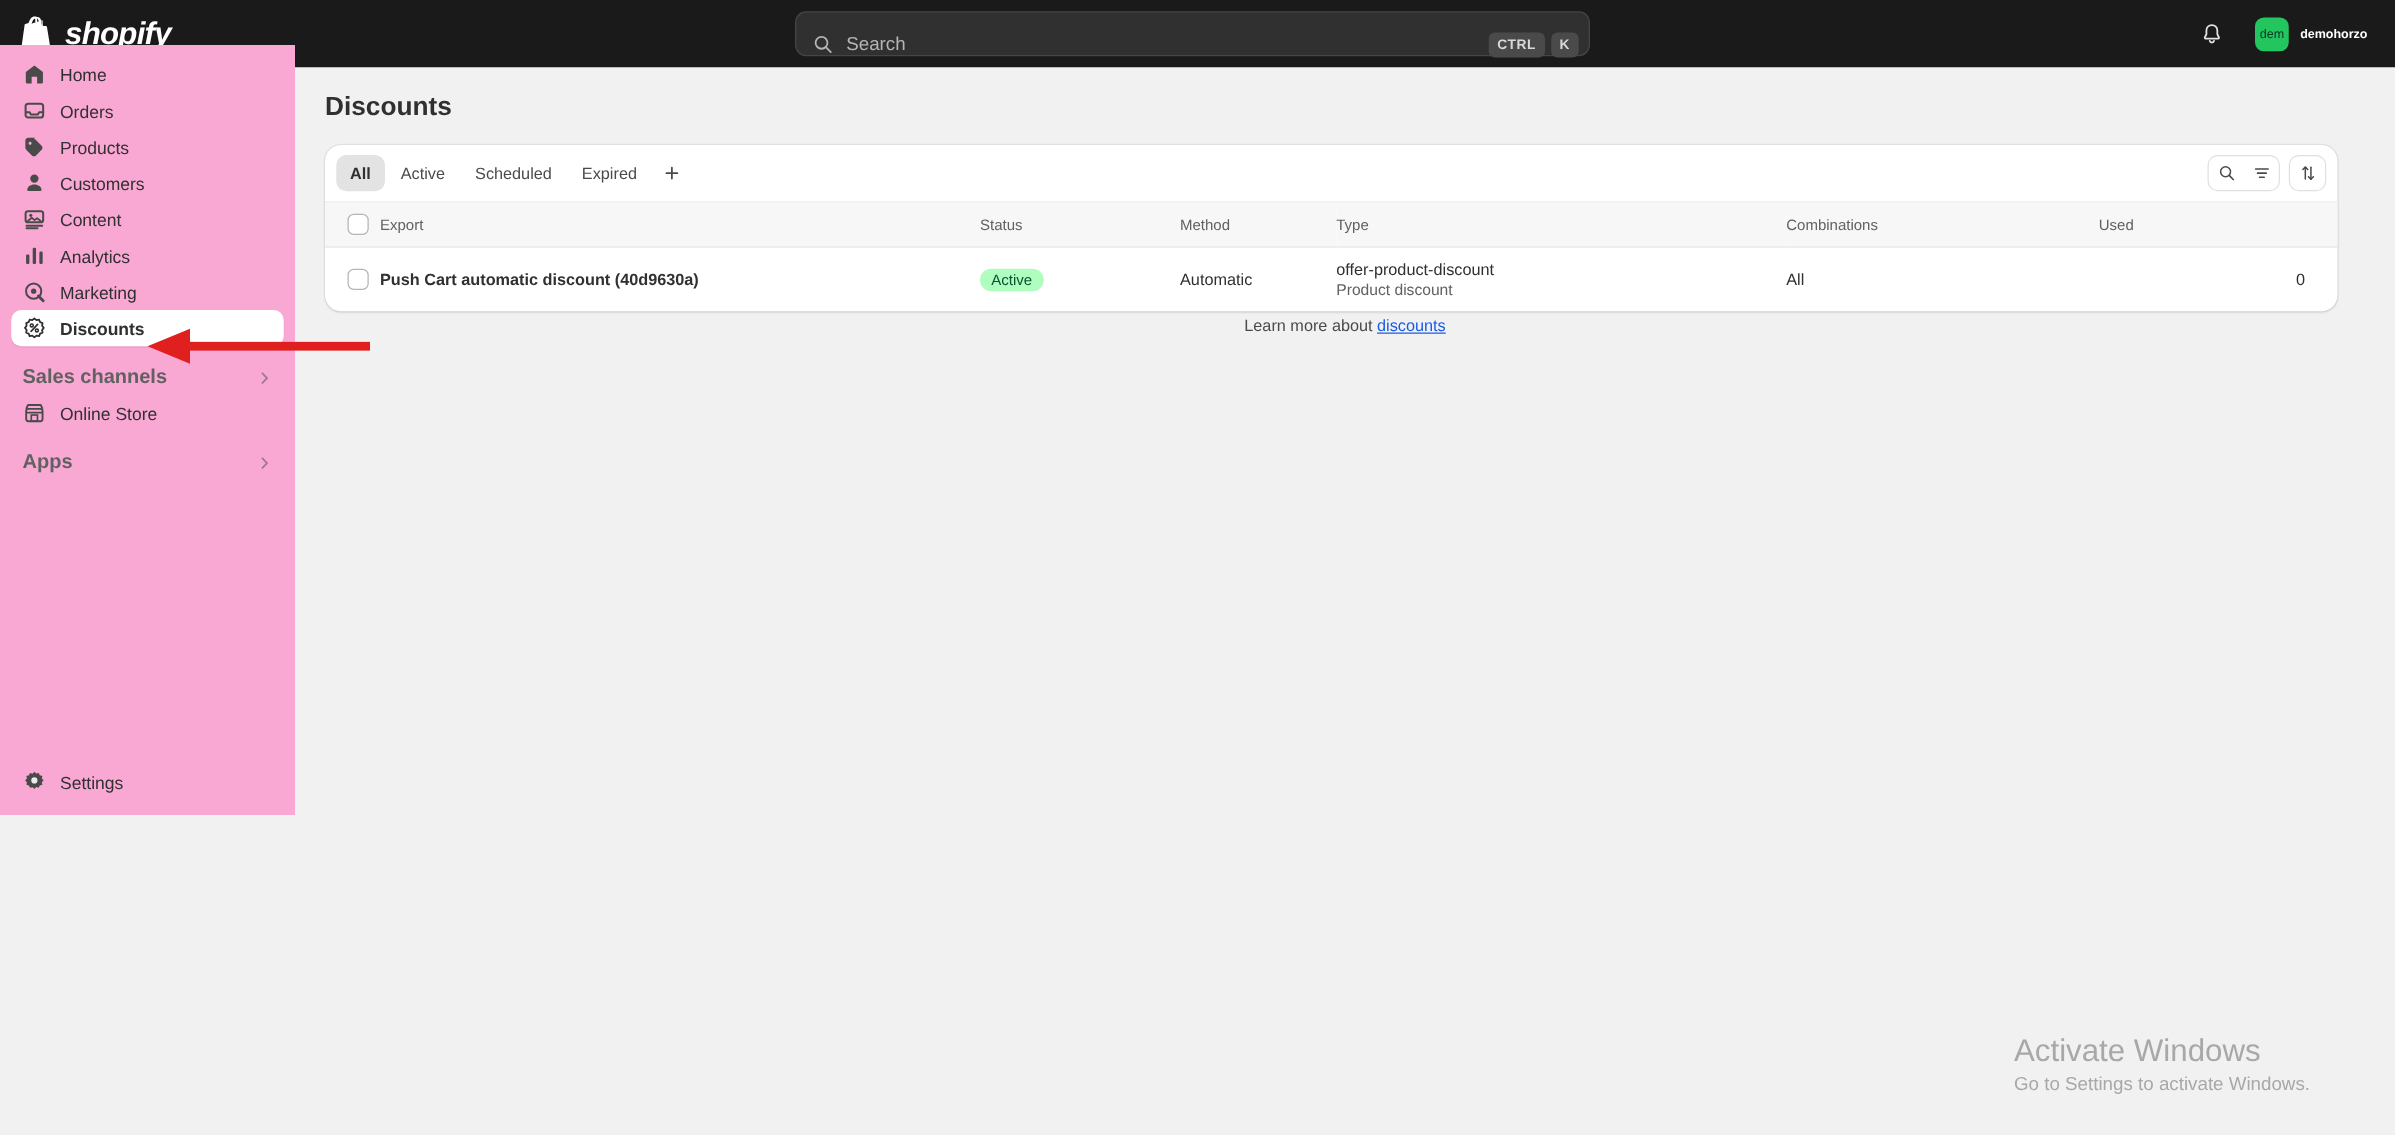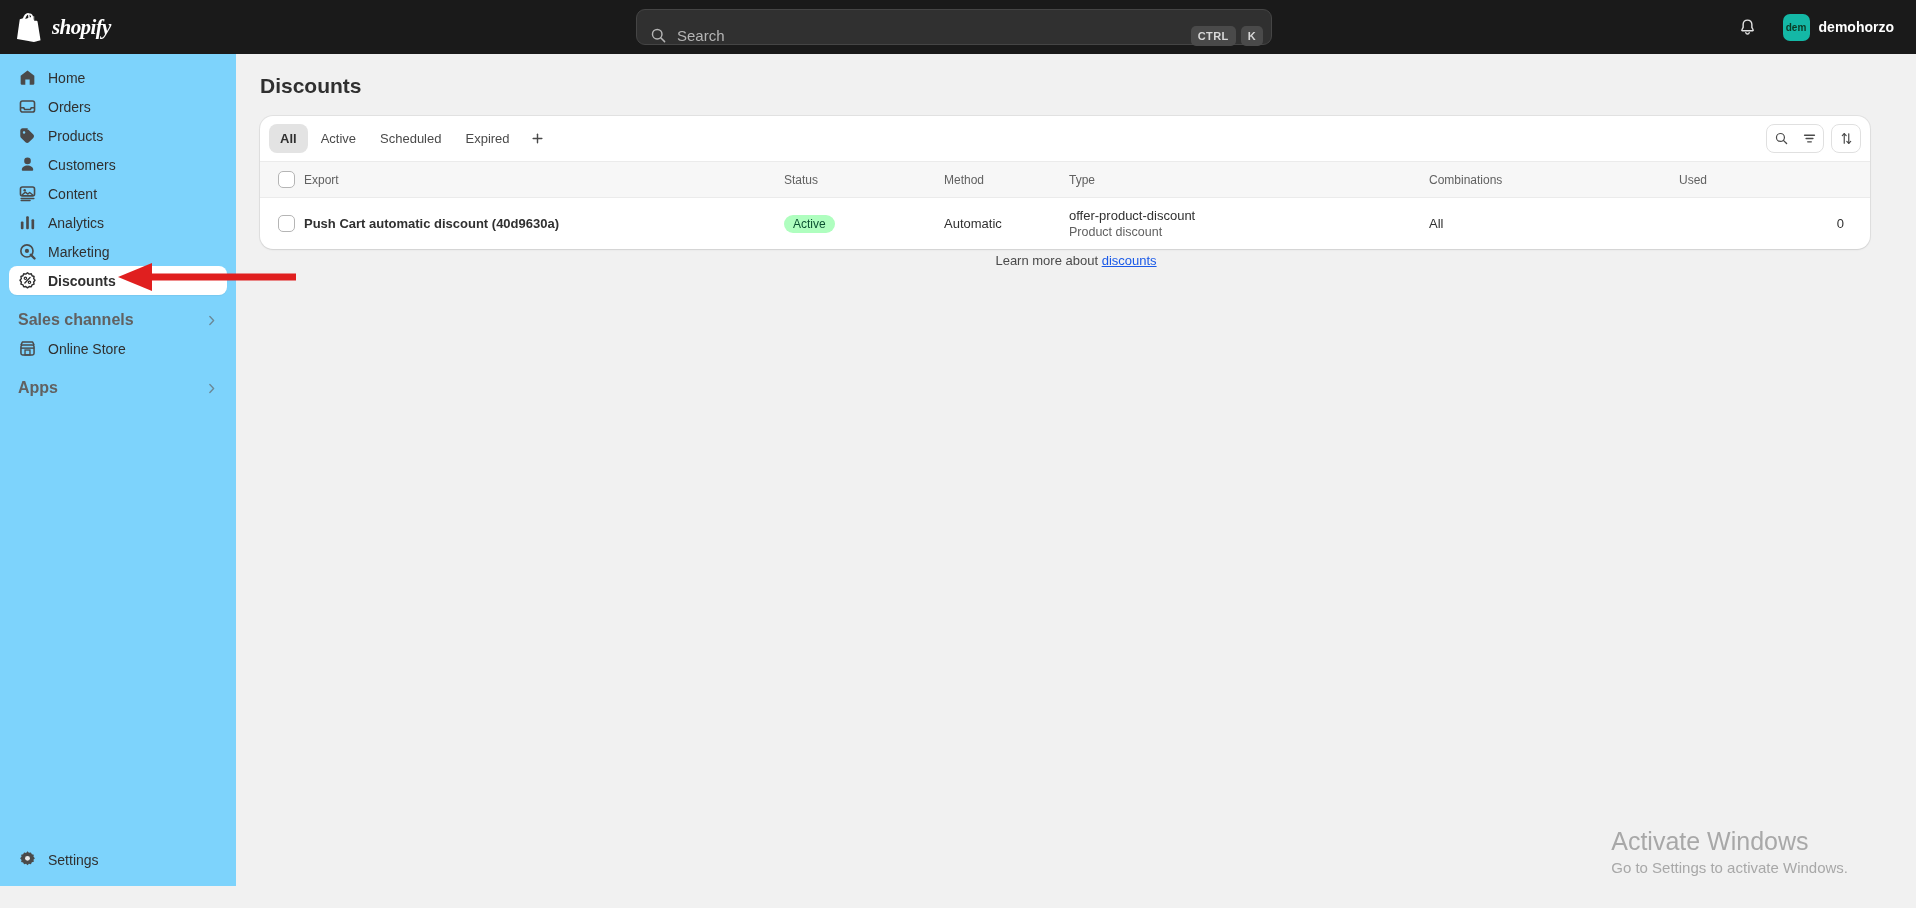--- a/index.html
+++ b/index.html
@@ -16,22 +16,22 @@
     position: absolute; top: 0; left: 0; width: 1916px; height: 54px;
     background: #1a1a1a;
     display: flex; align-items: center;
   }
   .logo-wrap {
     display: flex; align-items: center; gap: 9px;
     margin-left: 17px; width: 200px;
   }
   .logo-mark { width: 26px; height: 29px; display: block; }
   .logo-text {
-    color: #ffffff; font-size: 21px; font-weight: bold;
-    font-style: italic; letter-spacing: -0.6px; font-family: Liberation Serif, serif;
+    color: #ffffff; font-size: 25px; font-weight: bold;
+    font-style: italic; letter-spacing: -0.6px;
   }
   .search-wrap {
     position: absolute; left: 636px; top: 9px;
     width: 636px; height: 36px;
   }
   .search-box {
     width: 100%; height: 100%;
     background: #303030; border: 1px solid #454545;
     border-radius: 9px;
     display: flex; align-items: center; padding: 17px 8px 0 13px;
@@ -55,31 +55,31 @@
     width: 34px; height: 34px; border-radius: 8px;
     display: flex; align-items: center; justify-content: center;
     cursor: pointer;
   }
   .account {
     display: flex; align-items: center; gap: 9px;
     padding: 4px 8px 4px 4px; border-radius: 8px; cursor: pointer;
   }
   .avatar {
     width: 27px; height: 27px; border-radius: 7px;
-    background: #14b8a6; color: #0b3a24;
-    font-size: 10px; font-weight: bold;
+    background: #22c55e; color: #0b3a24;
+    font-size: 10px; font-weight: normal;
     display: flex; align-items: center; justify-content: center;
   }
-  .account-name { color: #ffffff; font-size: 14px; font-weight: bold; }
+  .account-name { color: #ffffff; font-size: 10px; font-weight: bold; }
 
   
   .sidebar {
-    position: absolute; left: 0; top: 54px;
-    width: 236px; height: 832px;
-    background: #7dd3fc;
+    position: absolute; left: 0; top: 36px;
+    width: 236px; height: 616px;
+    background: #f9a8d4;
     padding: 9px 9px 0 9px;
   }
   .nav-item {
     display: flex; align-items: center; gap: 11px;
     height: 29px; padding: 0 9px; margin-bottom: 0px;
     border-radius: 8px; cursor: pointer;
     color: #303030; font-size: 14px;
   }
   .nav-item.active {
     background: #ffffff; font-weight: bold;

